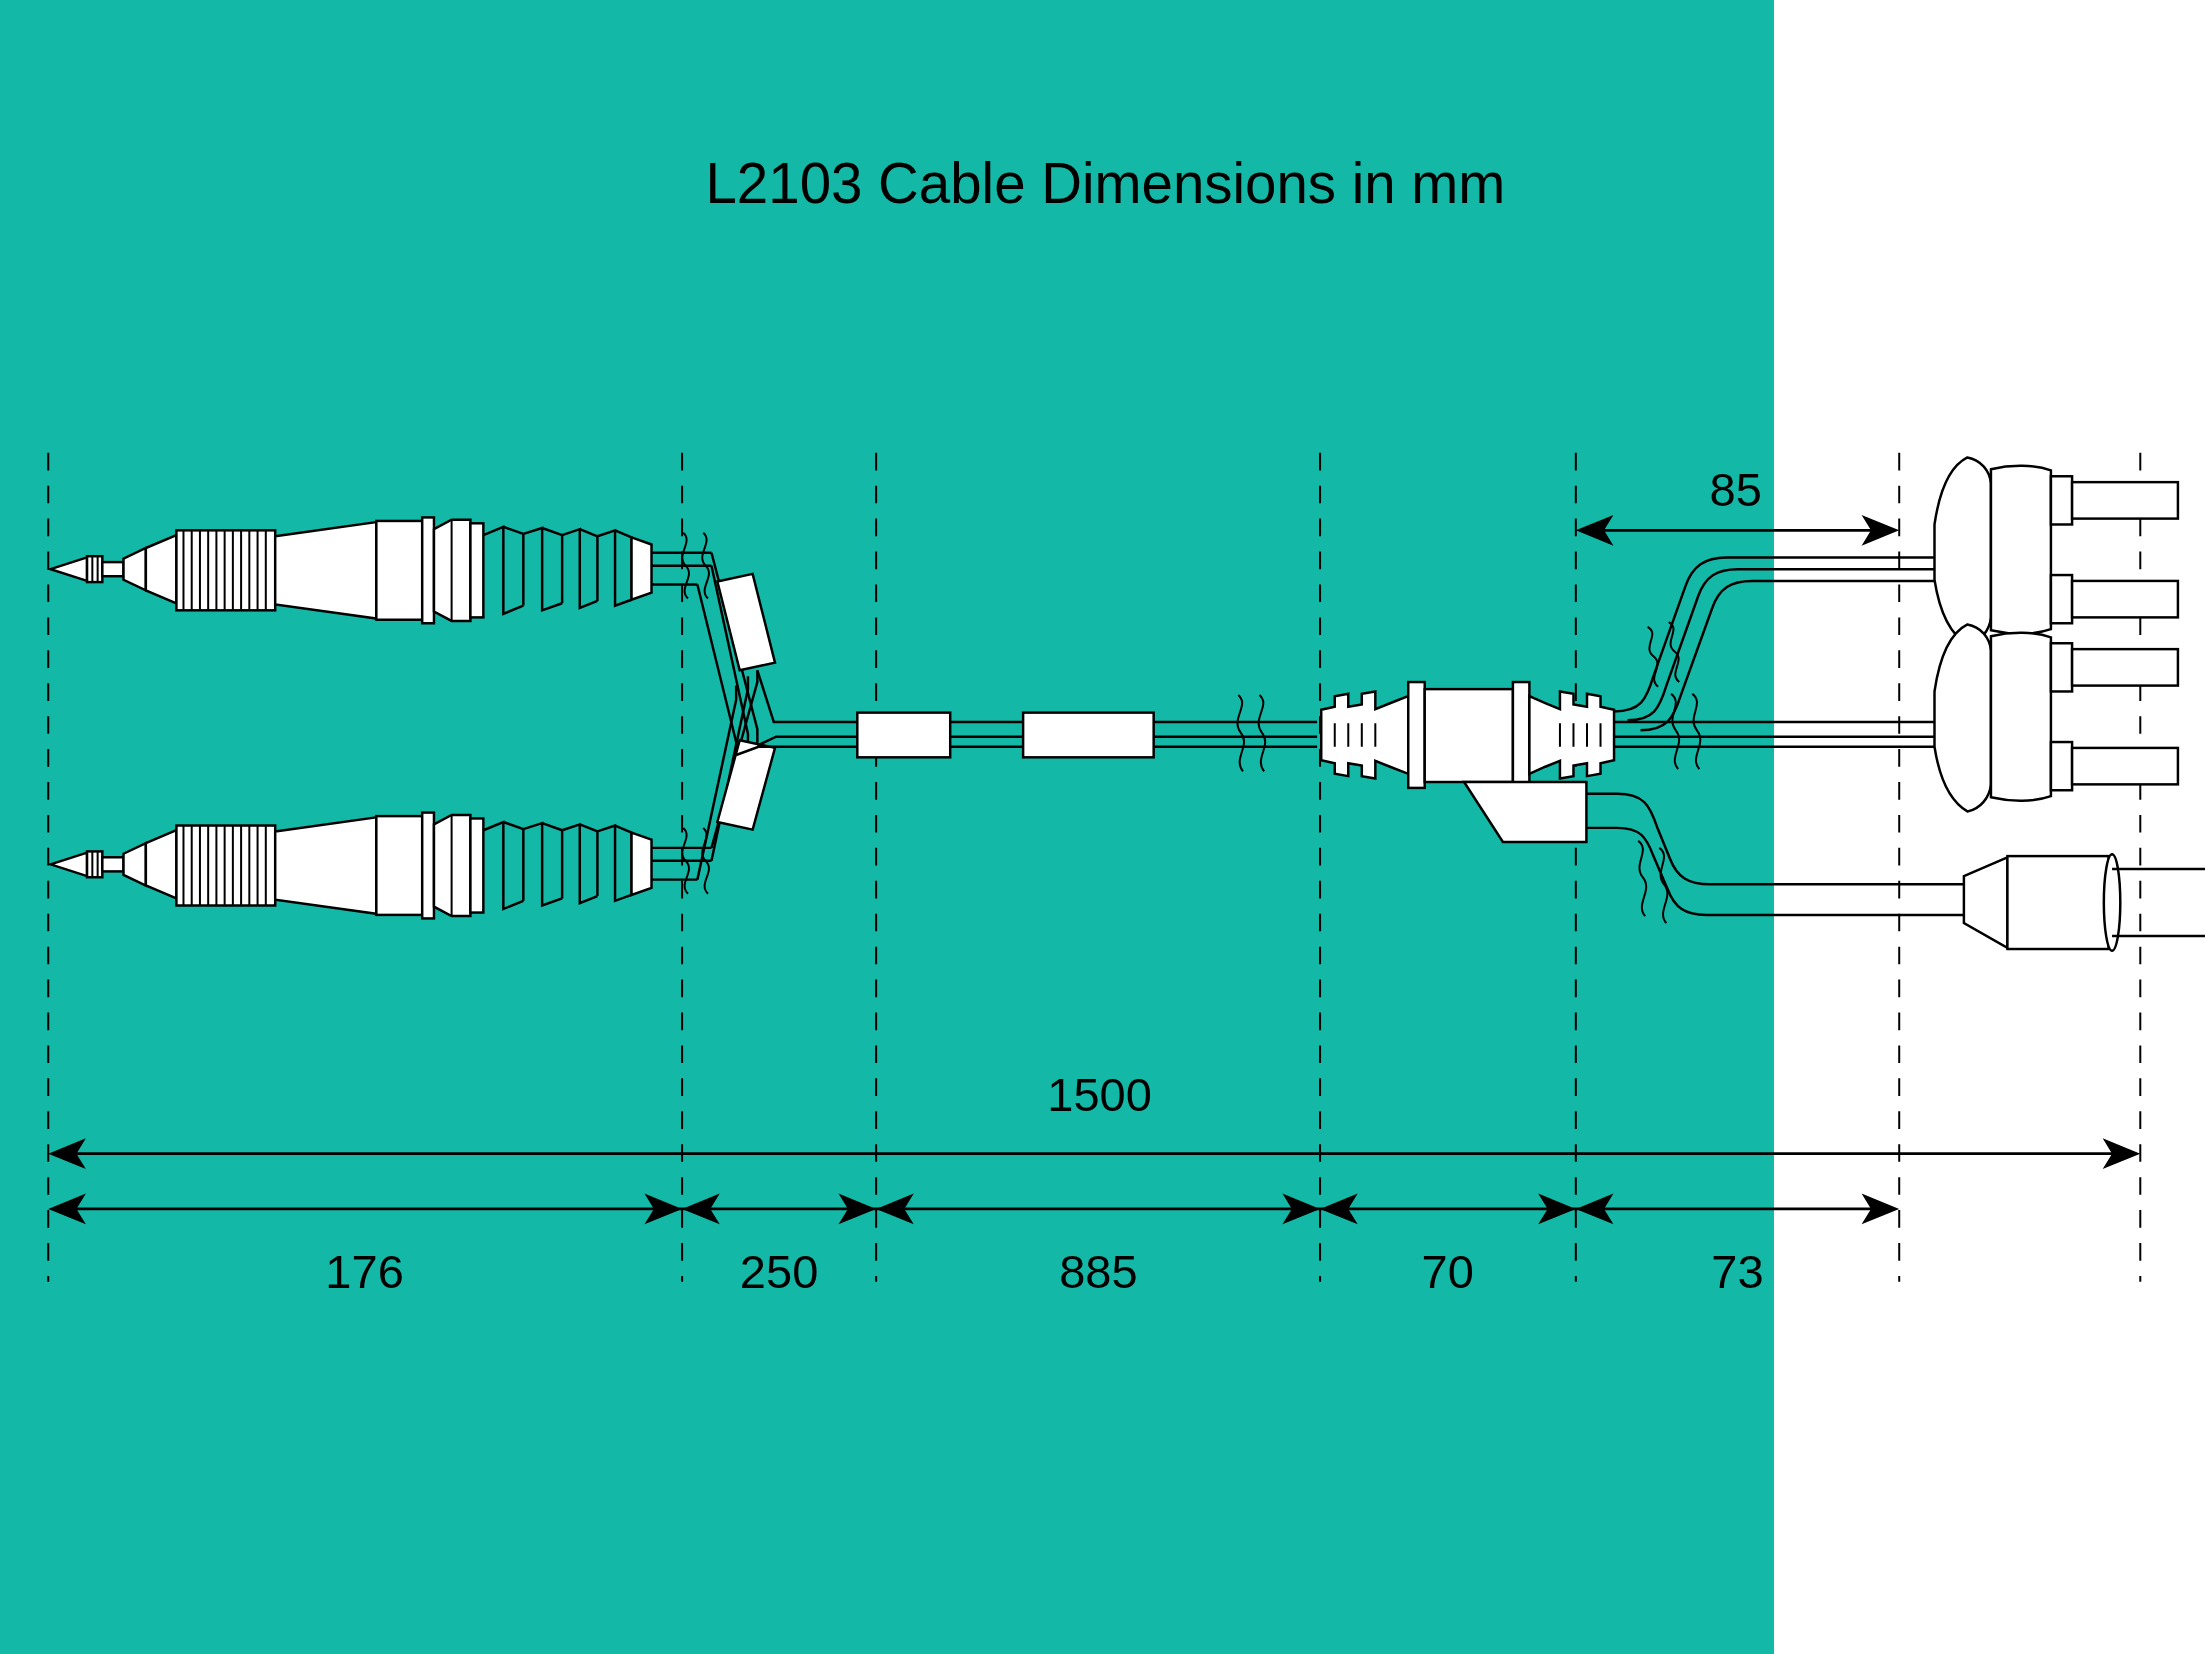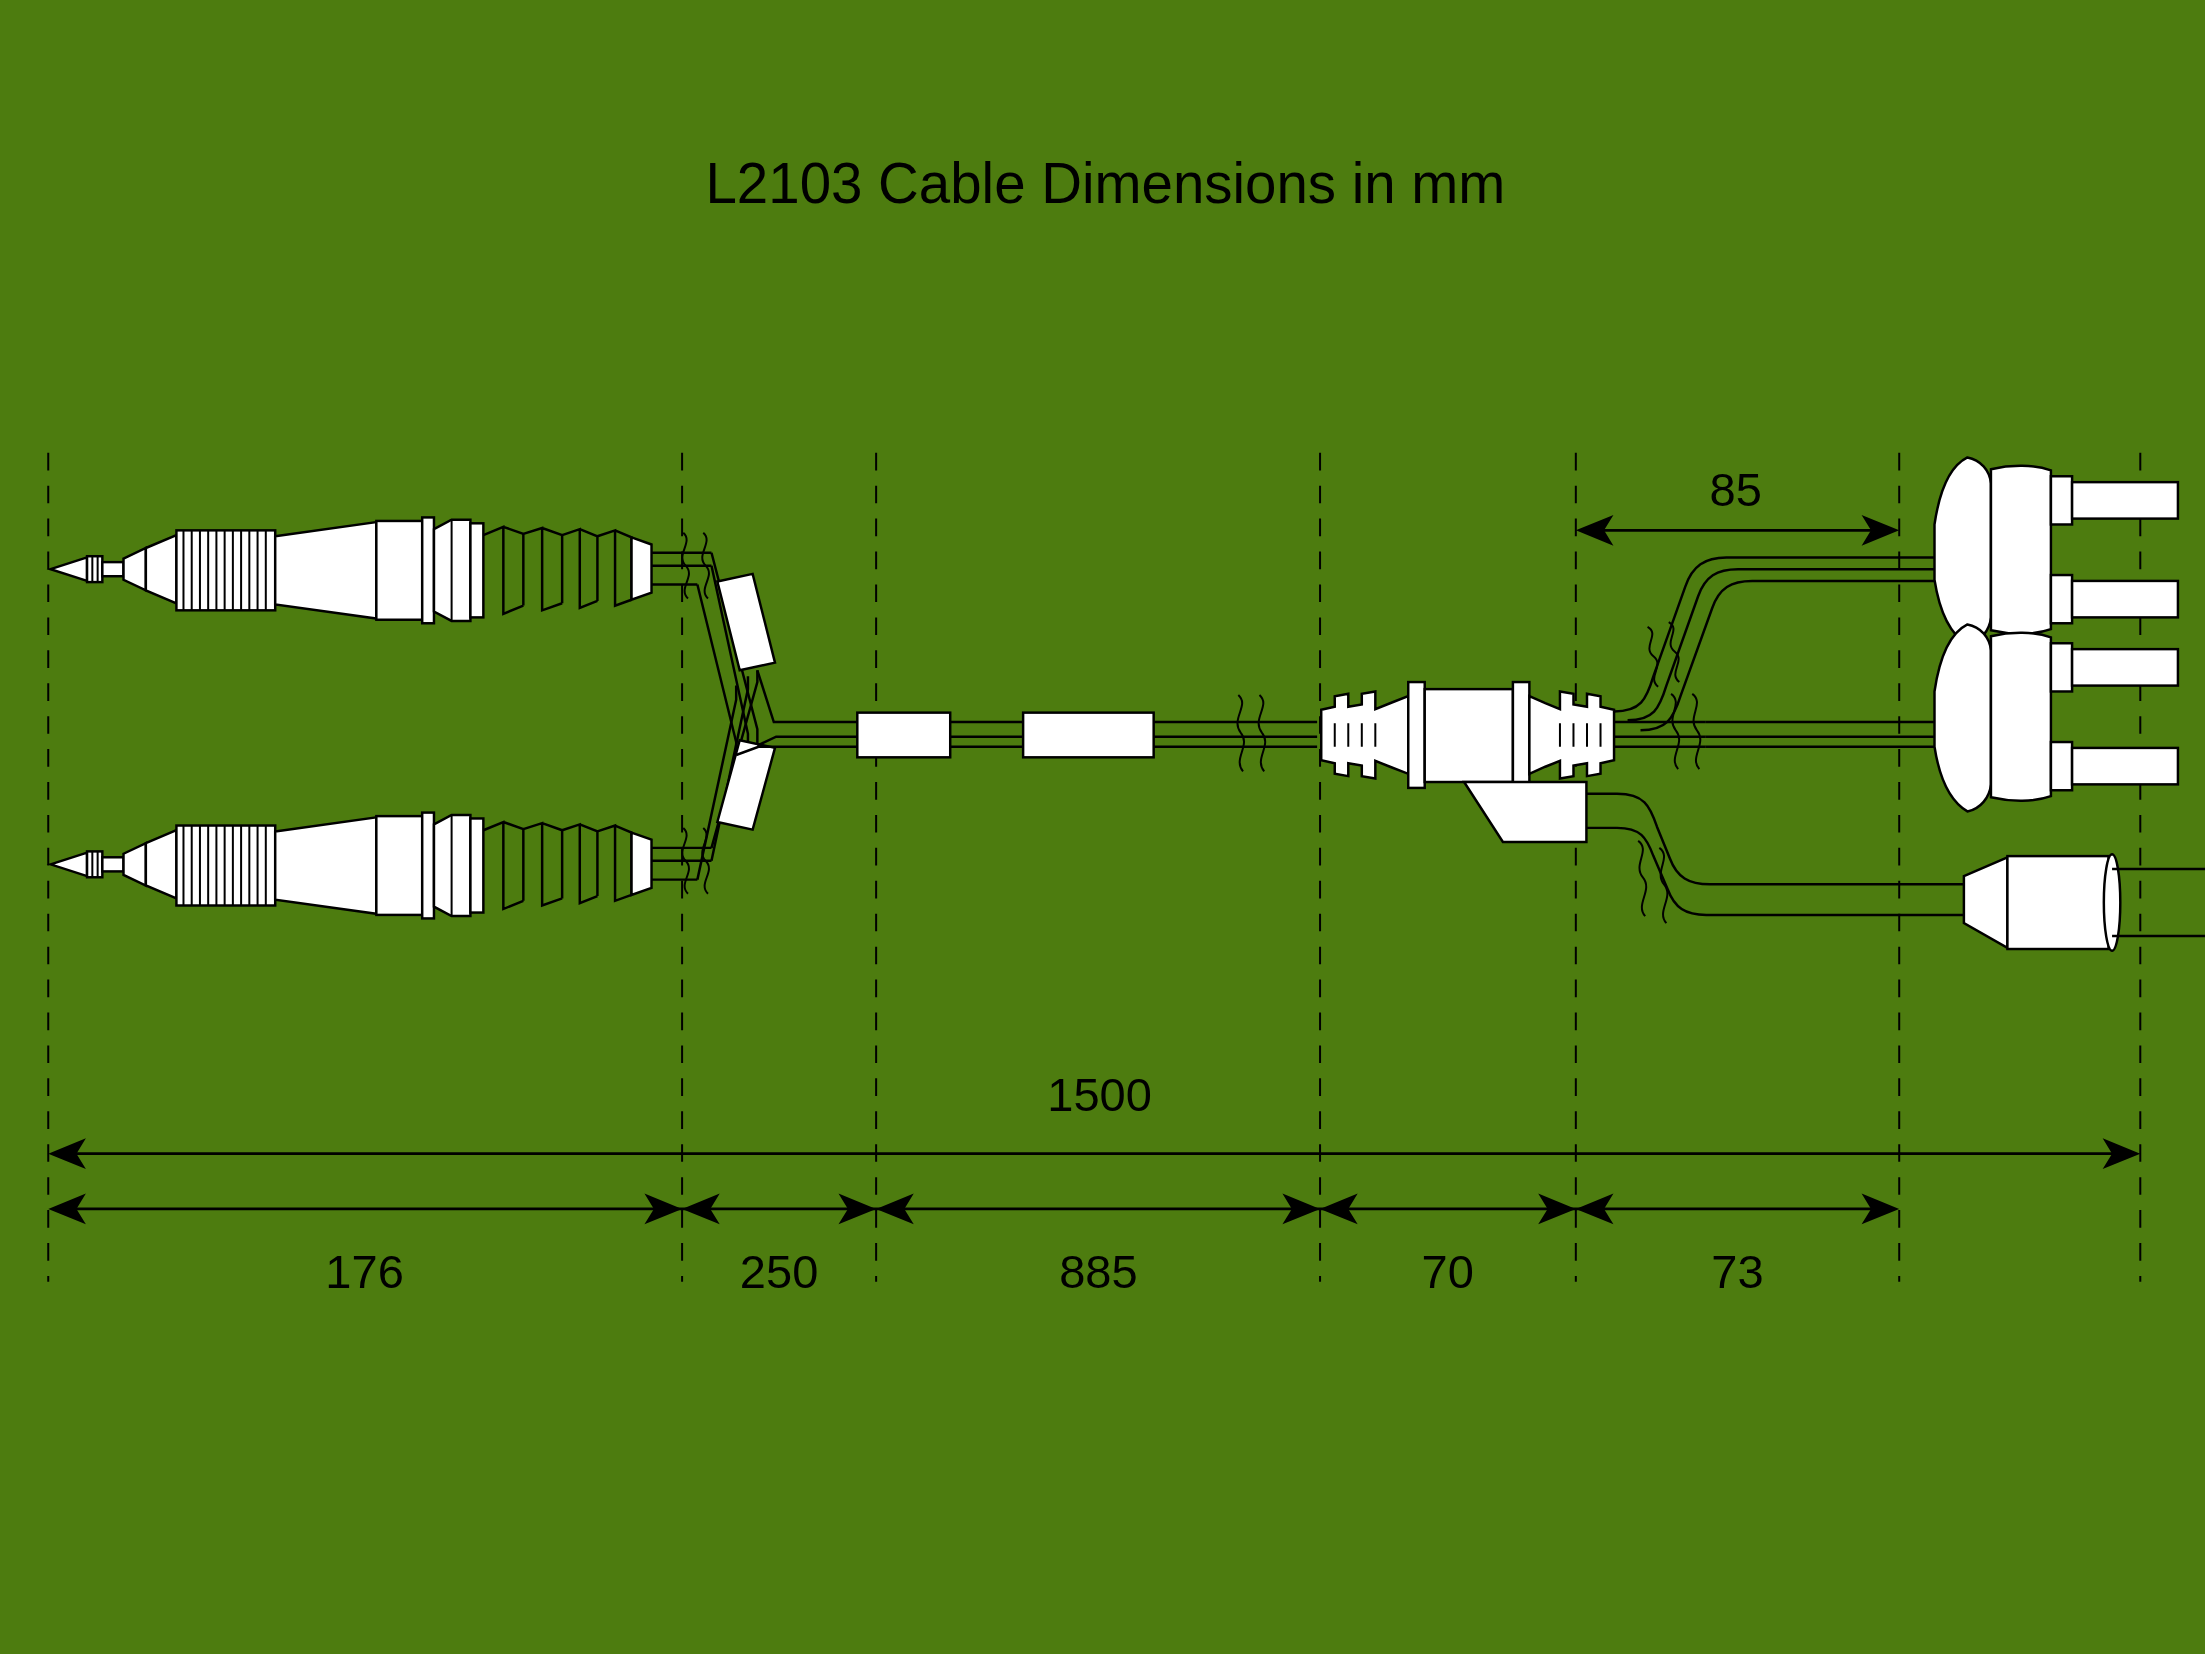--- a/index.html
+++ b/index.html
@@ -8,23 +8,23 @@
     background: #ffffff;
   }
   body {
     width: 2205px;
     height: 1654px;
     font-family: "Liberation Sans", sans-serif;
     overflow: hidden;
   }
   #drawing-root {
     position: relative;
-    width: 2205px;
+    width: 1774px;
     height: 1654px;
-    background: #4d7c0f;
+    background: #14b8a6;
   }
   svg.canvas {
     position: absolute;
     top: 0;
     left: 0;
     width: 2205px;
     height: 1654px;
     display: block;
   }
   .ln {

